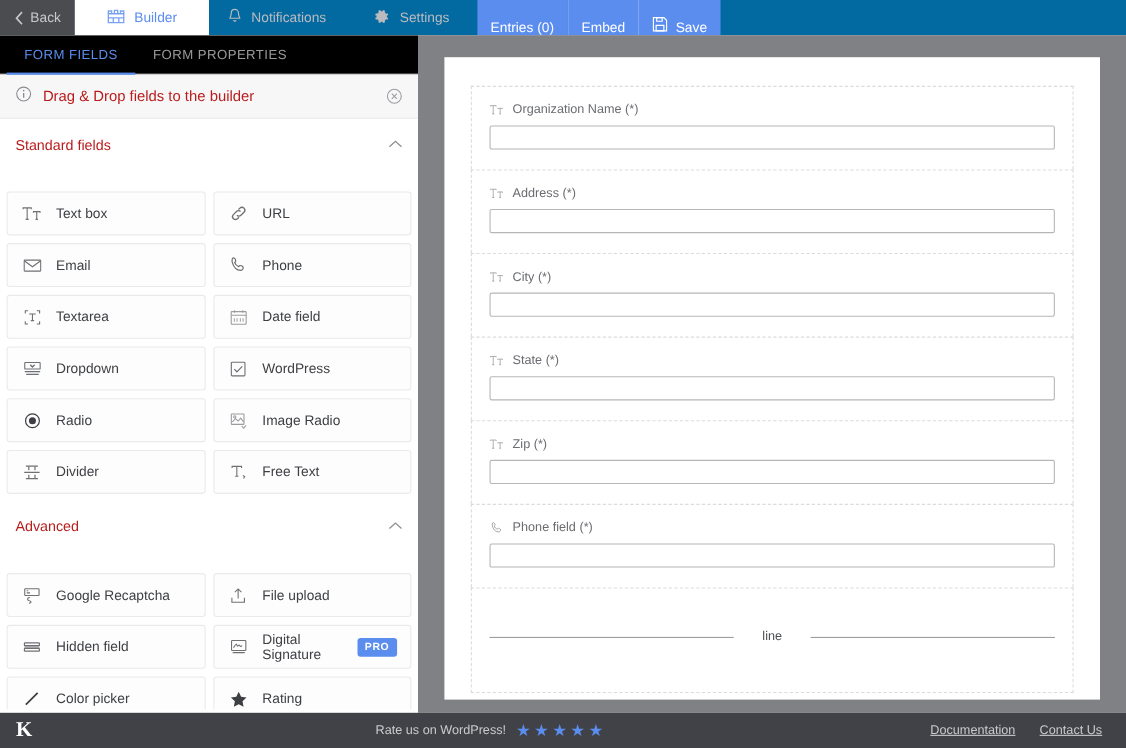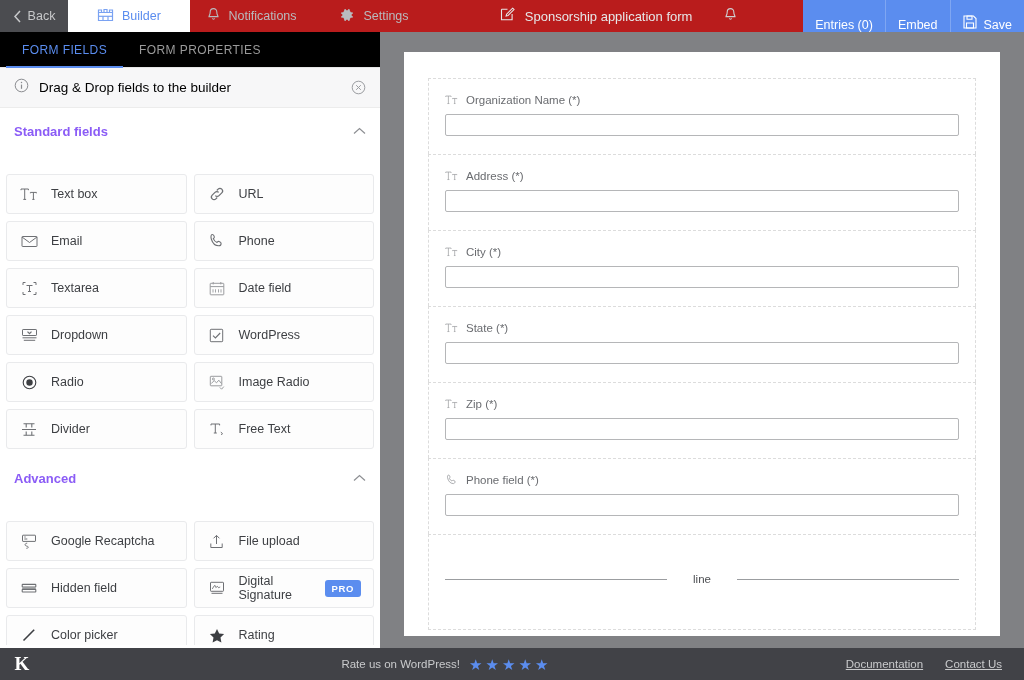--- a/index.html
+++ b/index.html
@@ -6,21 +6,21 @@
   html, body {
     width: 1024px; height: 680px;
     font-family: "Liberation Sans", sans-serif;
     overflow: hidden; background: #ffffff;
   }
   #app { position: relative; width: 1024px; height: 680px; }
 
   
   .topbar {
     position: absolute; left: 0; top: 0; width: 1024px; height: 32px;
-    background: #b91c1c; display: flex; align-items: stretch;
+    background: #0369a1; display: flex; align-items: stretch;
   }
   .back-btn {
     width: 68px; background: #4b4c50; display: flex; align-items: center;
     justify-content: center; gap: 6px; color: #c7c8ca; font-size: 12.5px;
     cursor: pointer;
   }
   .back-btn svg { display:block; }
   .nav-tab {
     display: flex; align-items: center; justify-content: center; gap: 8px;
     padding: 0 18px; color: #b9bbbe; font-size: 12.5px; cursor: pointer;
@@ -59,28 +59,28 @@
   }
   .tab.active { color: #5b8def; }
   .tab.active::after {
     content: ""; position: absolute; left: 0; right: 0; bottom: -1px;
     height: 2px; background: #5b8def;
   }
   .hint-bar {
     height: 40px; background: #f7f7f8; border-bottom: 1px solid #ececec;
     display: flex; align-items: center; padding: 0 14px; gap: 10px;
   }
-  .hint-text { font-size: 13.5px; color: #000000; flex: 1; }
+  .hint-text { font-size: 13.5px; color: #b91c1c; flex: 1; }
   .hint-close { cursor: pointer; color:#9b9da1; display:flex; }
 
   .group-head {
     height: 46px; display: flex; align-items: center; padding: 0 14px;
     justify-content: space-between; cursor: pointer;
   }
-  .group-title { font-size: 13px; font-weight: bold; color: #8b5cf6; }
+  .group-title { font-size: 13px; font-weight: normal; color: #b91c1c; }
   .group-chevron { color: #8d8f93; display:flex; }
 
   .field-grid {
     display: grid; grid-template-columns: 1fr 1fr; gap: 7px;
     padding: 0 6px 6px 6px;
     margin-top: 20px;
   }
   .field-card {
     height: 40px; border: 1px solid #e9eaec; border-radius: 3px;
     background: #fdfdfd; display: flex; align-items: center;
@@ -193,35 +193,20 @@
     <div class="nav-tab settings-tab">
       <span>
         <svg width="16" height="16" viewBox="0 0 16 16" fill="#b9bbbe">
           <path d="M8 5.2A2.8 2.8 0 1 0 8 10.8 2.8 2.8 0 0 0 8 5.2zm0 4.3A1.5 1.5 0 1 1 8 6.5a1.5 1.5 0 0 1 0 3z"></path>
           <path d="M14 9.2l-1.3-.3a4.8 4.8 0 0 0 0-1.8L14 6.8l-.7-1.8-1.3.4a4.8 4.8 0 0 0-1.3-1.3l.4-1.3L9.3 2l-.6 1.2a4.8 4.8 0 0 0-1.4 0L6.7 2l-1.8.8.4 1.3a4.8 4.8 0 0 0-1.3 1.3L2.7 5 2 6.8l1.3.3a4.8 4.8 0 0 0 0 1.8L2 9.2l.7 1.8 1.3-.4a4.8 4.8 0 0 0 1.3 1.3l-.4 1.3 1.8.7.6-1.2a4.8 4.8 0 0 0 1.4 0l.6 1.2 1.8-.7-.4-1.3a4.8 4.8 0 0 0 1.3-1.3l1.3.4.7-1.8z"></path>
         </svg>
       </span>
       <span>Settings</span>
     </div>
 
-    <div class="title-wrap">
-      <span>
-        <svg width="15" height="15" viewBox="0 0 15 15" fill="none" stroke="#e6e7e8" stroke-width="1.1">
-          <path d="M1.5 2.2h6M1.5 2.2v10.6h10.6V7"></path>
-          <path d="M12.6 1.2l1.4 1.4-6 6-1.9.5.5-1.9z"></path>
-        </svg>
-      </span>
-      <span>Sponsorship application form</span>
-      <span class="title-bell">
-        <svg width="13" height="15" viewBox="0 0 13 15" fill="none" stroke="#cfd0d2" stroke-width="1.1">
-          <path d="M6.5 1.6c-2 0-3.3 1.5-3.3 3.4 0 3-1.2 3.7-1.2 4.6h9c0-.9-1.2-1.6-1.2-4.6 0-1.9-1.3-3.4-3.3-3.4z"></path>
-          <path d="M5.3 11.4a1.3 1.3 0 0 0 2.4 0"></path>
-        </svg>
-      </span>
-    </div>
 
     <div class="top-actions">
       <div class="top-action">
         <span>Entries (0)</span>
       </div>
       <div class="top-action">
         <span>Embed</span>
       </div>
       <div class="top-action">
         <span>

